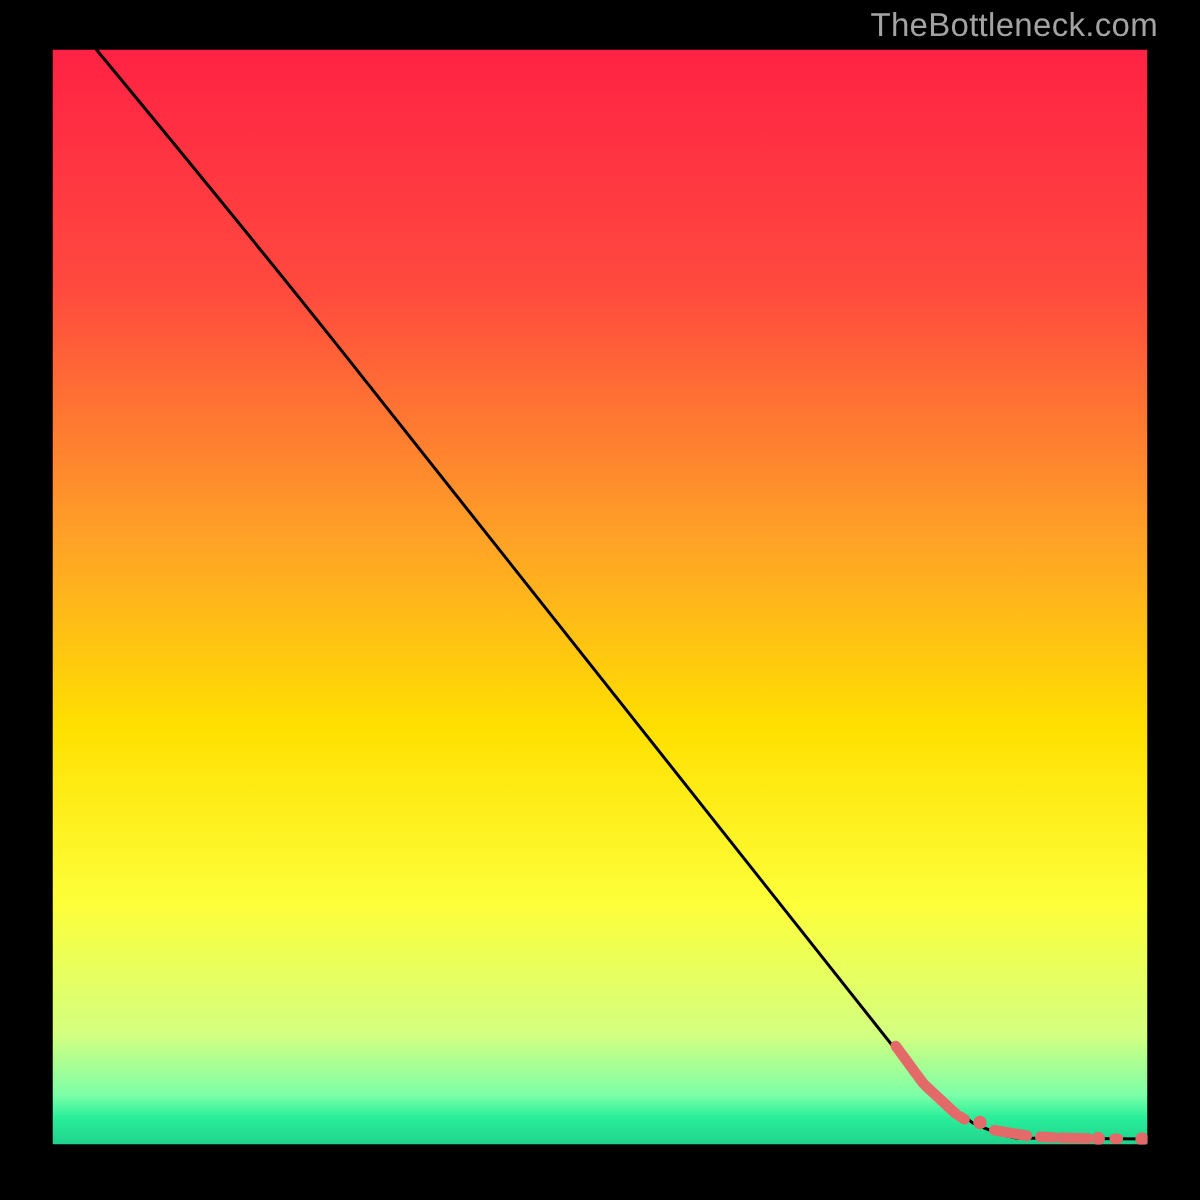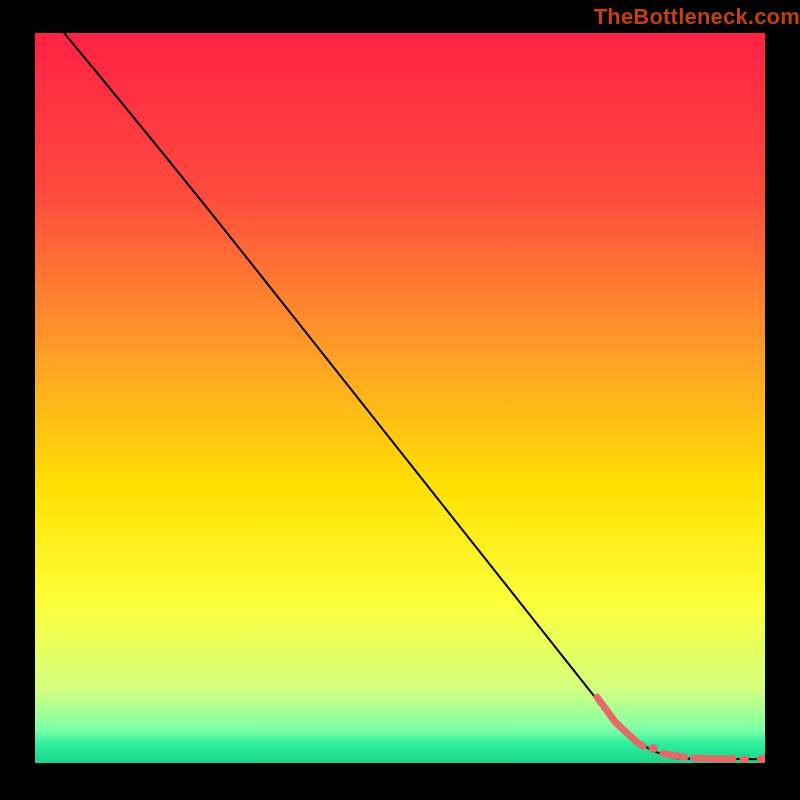--- a/index.html
+++ b/index.html
@@ -13,24 +13,24 @@
   }
   .frame {
     position: relative;
     width: 800px;
     height: 800px;
     background: #000;
   }
   .watermark {
     position: absolute;
     top: 4px;
-    right: 0;
-    color: #c2410c;
+    right: 28px;
+    color: #a3a3a3;
     font-size: 22px;
-    font-weight: 700;
+    font-weight: 400;
     letter-spacing: 0.2px;
     user-select: none;
   }
   .plot-area {
     position: absolute;
     left: 35px;
     top: 33px;
     width: 730px;
     height: 730px;
   }

